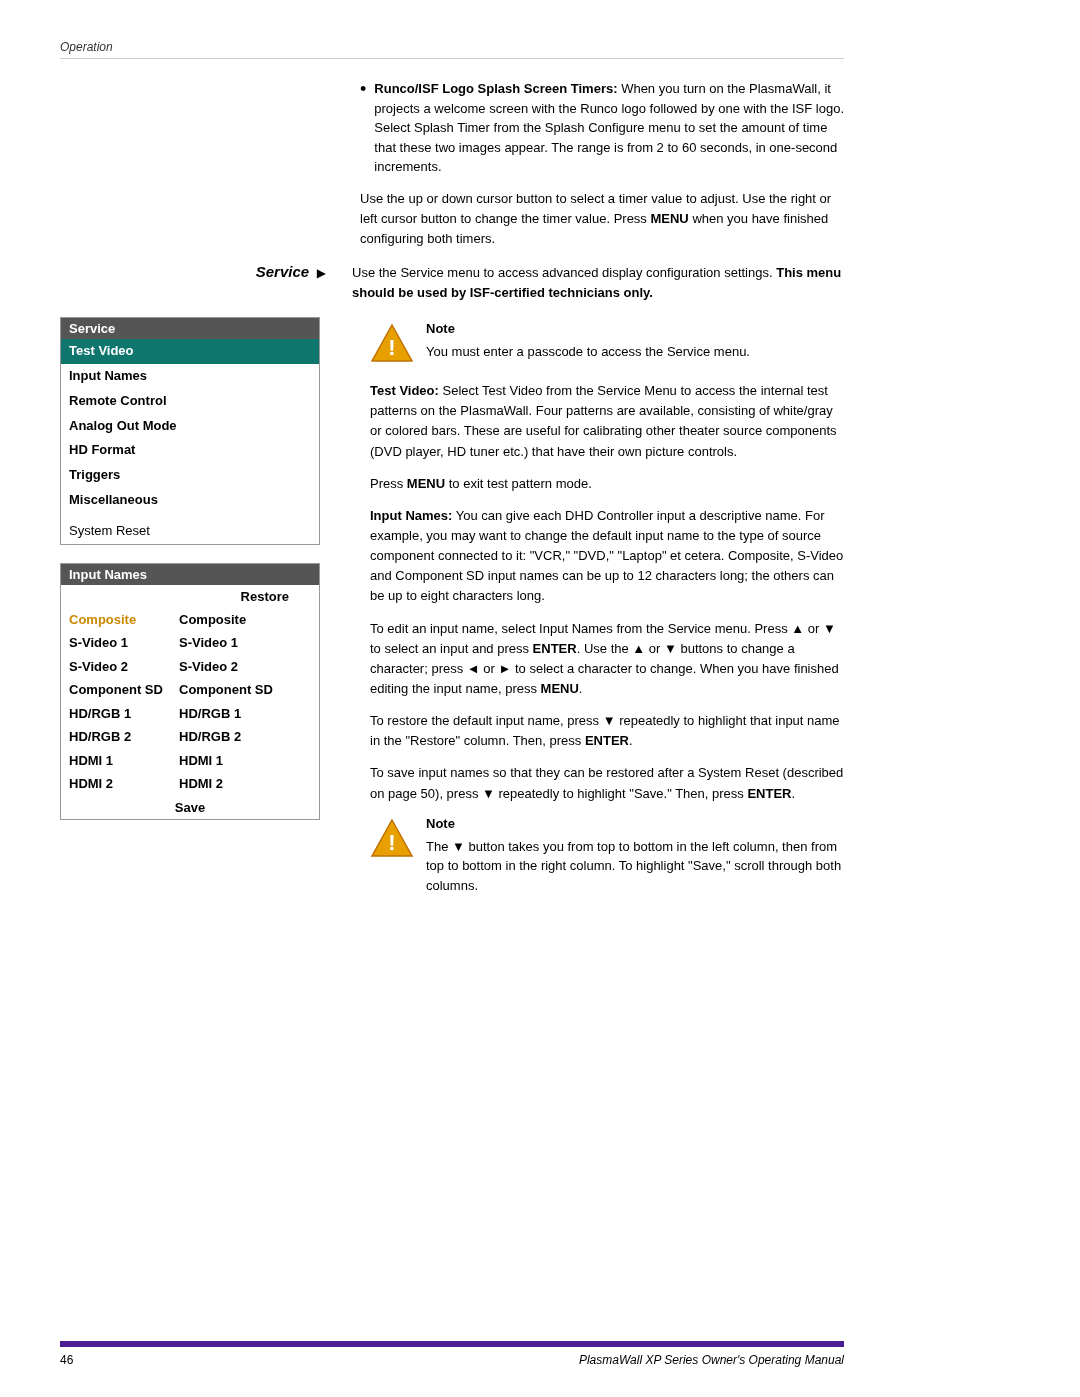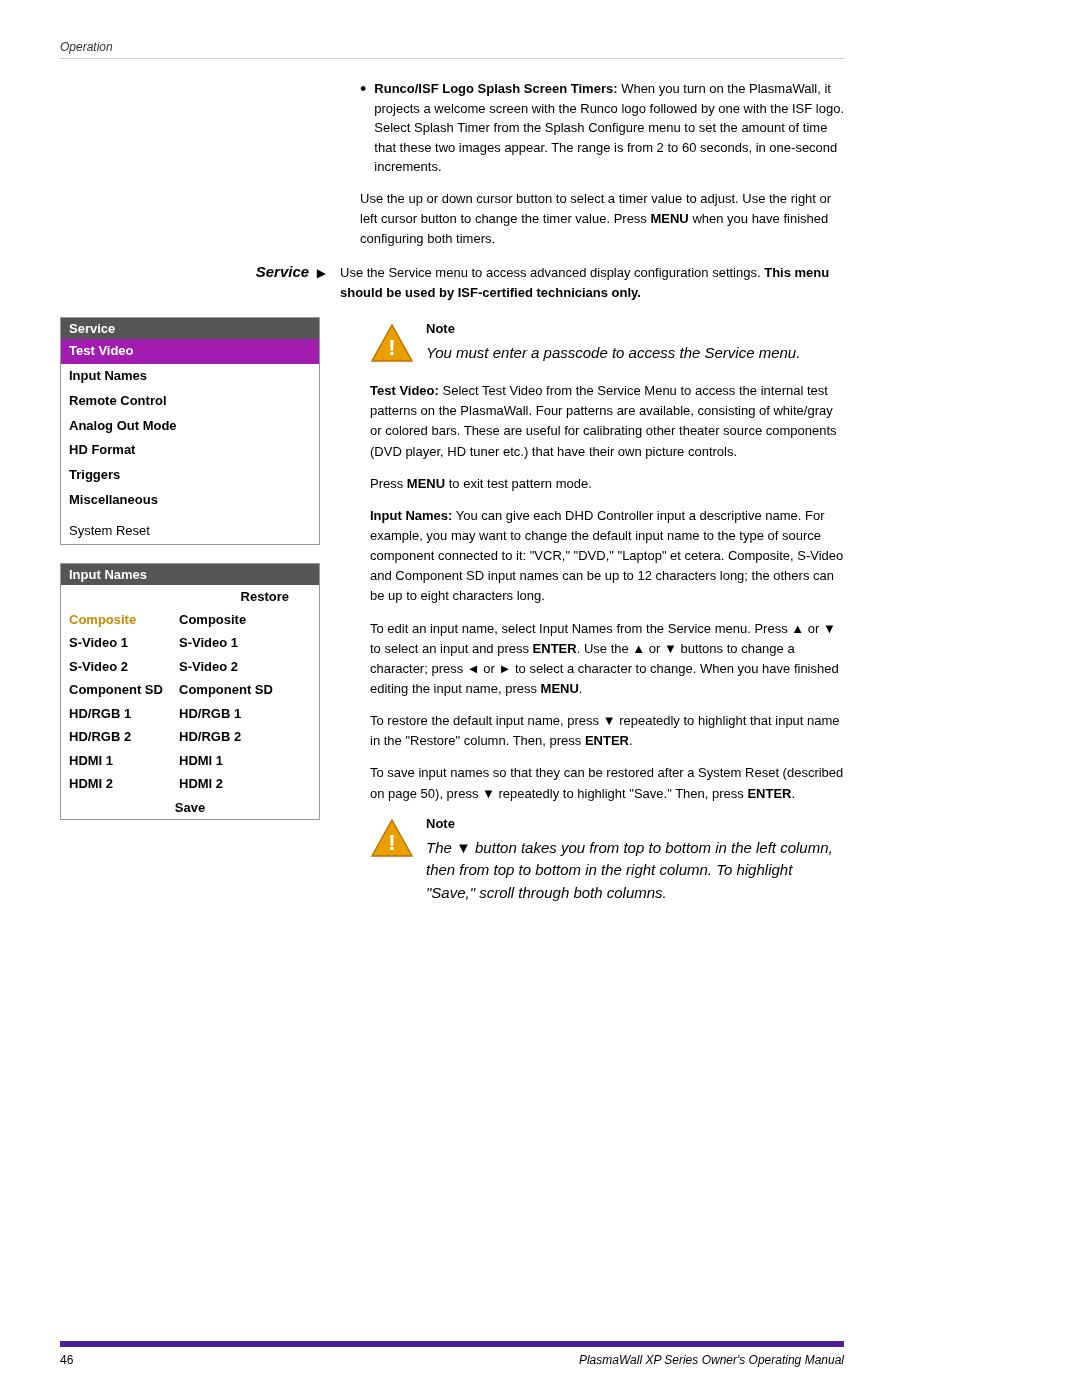--- a/index.html
+++ b/index.html
@@ -73,21 +73,21 @@
       color: #fff;
       font-weight: bold;
       padding: 3px 8px;
       font-size: 13px;
     }
     .menu-item {
       padding: 2px 8px;
       line-height: 1.6;
     }
     .menu-item.highlighted {
-      background: #a21caf;
+      background: #0f766e;
       color: #fff;
       font-weight: bold;
     }
     .menu-item.bold-item {
       font-weight: bold;
     }
     .menu-item.normal {
       font-weight: normal;
     }
     .menu-separator {
@@ -135,22 +135,21 @@
       align-items: flex-start;
       margin-bottom: 16px;
       margin-top: 4px;
     }
     .note-icon {
       width: 44px;
       height: 44px;
       flex-shrink: 0;
     }
     .note-text {
-      font-style: italic;
-      font-size: 15px;
+      font-size: 13px;
       line-height: 1.5;
       padding-top: 4px;
     }
     
     .footer {
       position: absolute;
       bottom: 30px;
       left: 60px;
       right: 60px;
       display: flex;
@@ -168,21 +167,21 @@
       text-align: right;
     }
     .osd-para {
       margin-bottom: 16px;
       font-size: 13px;
       line-height: 1.55;
     }
     .service-intro-row {
       display: flex;
       align-items: flex-start;
-      gap: 0;
+      gap: 12px;
       margin-bottom: 14px;
     }
     .service-label-cell {
       width: 280px;
       flex-shrink: 0;
       text-align: right;
       padding-right: 14px;
       padding-top: 0px;
     }
   </style>

